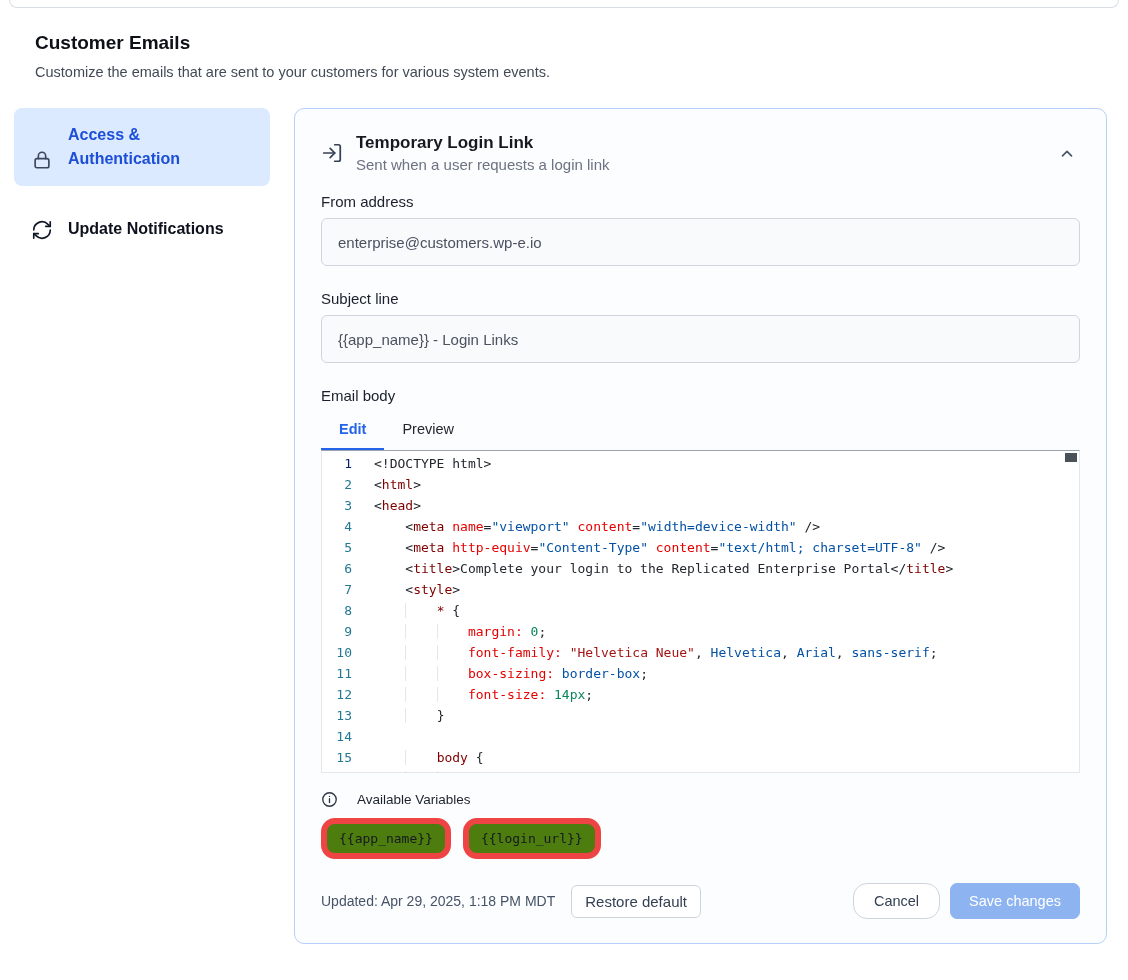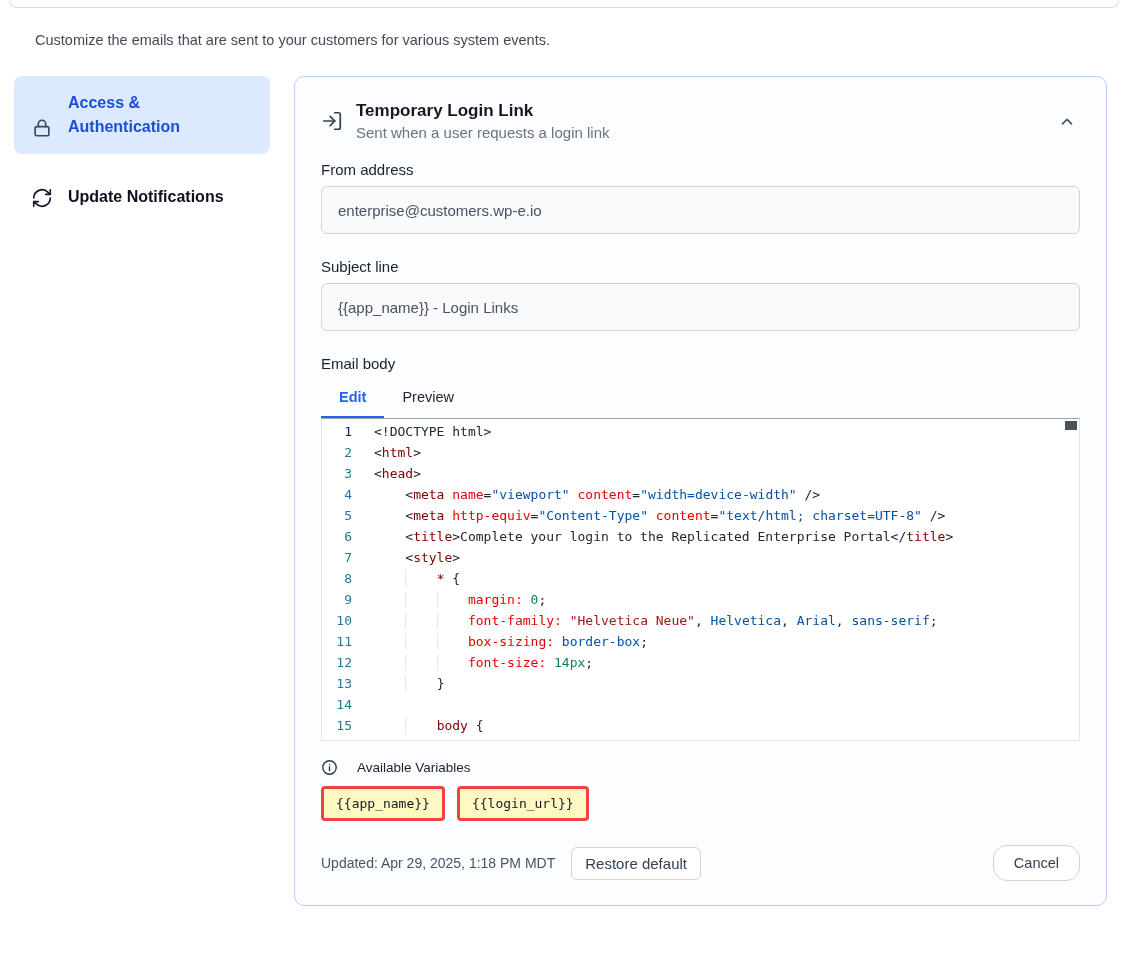--- a/index.html
+++ b/index.html
@@ -47,35 +47,36 @@
   .tk-attr{color:#e50000}
   .tk-str{color:#0451a5}
   .tk-val{color:#0451a5}
   .tk-cstr{color:#a31515}
   .tk-num{color:#098658}
   .scroll-thumb{position:absolute;top:2px;right:2px;width:12px;height:9px;background:#4b5158}
 
   .vars-head{display:flex;align-items:center;gap:19px;margin-top:18px;font-size:13.5px;font-weight:500;color:#1c222c}
   .vars-head svg{display:block}
   .chips{display:flex;gap:12px;margin-top:10px}
-  .chip{border:3px solid #ef4444;border-radius:4px;background:#fef9c3;padding:7px 12px;font:13px "DejaVu Sans Mono",monospace;color:#16191f;cursor:pointer}
+  .chip{border:6px solid #ef4444;border-radius:14px;background:#4d7c0f;padding:7px 12px;font:13px "DejaVu Sans Mono",monospace;color:#16191f;cursor:pointer}
 
   .footer{display:flex;align-items:center;margin-top:24px}
   .updated{font-size:14px;color:#475467}
   .btn{font-family:inherit;cursor:pointer;border-radius:6px;background:#fff;border:1px solid #cfd4dc}
   .btn-restore{margin-left:16px;padding:7px 13px;font-size:15px;color:#344054}
   .btn-cancel{margin-left:auto;padding:9px 20px;font-size:14.5px;font-weight:500;color:#344054;border-radius:14px}
   .btn-save{margin-left:10px;padding:9px 18px;font-size:14.5px;font-weight:500;color:#ffffff;background:#8db4f0;border-color:#8db4f0;border-radius:7px;cursor:default}
 </style>
 </head>
 <body>
 
 <div class="top-strip"></div>
 
 <div class="page-head">
+  <h1 class="page-title">Customer Emails</h1>
   <p class="page-sub">Customize the emails that are sent to your customers for various system events.</p>
 </div>
 
 <div class="content">
 
   <nav class="sidebar">
       <div class="side-item active">
         <span class="side-icon">
           <svg width="22" height="22" viewBox="0 0 24 24" fill="none" stroke="#3c475c" stroke-width="1.8" stroke-linecap="round" stroke-linejoin="round">
             <rect x="4.5" y="10.5" width="15" height="10" rx="2"></rect>
@@ -213,16 +214,17 @@
     </div>
     <div class="chips" id="chips">
         <div class="chip">{{app_name}}</div>
         <div class="chip">{{login_url}}</div>
       </div>
 
     <div class="footer">
       <span class="updated">Updated: Apr 29, 2025, 1:18 PM MDT</span>
       <button class="btn btn-restore">Restore default</button>
       <button class="btn btn-cancel">Cancel</button>
+      <button class="btn btn-save">Save changes</button>
     </div>
 
   </section>
 </div>
 
 </body></html>

